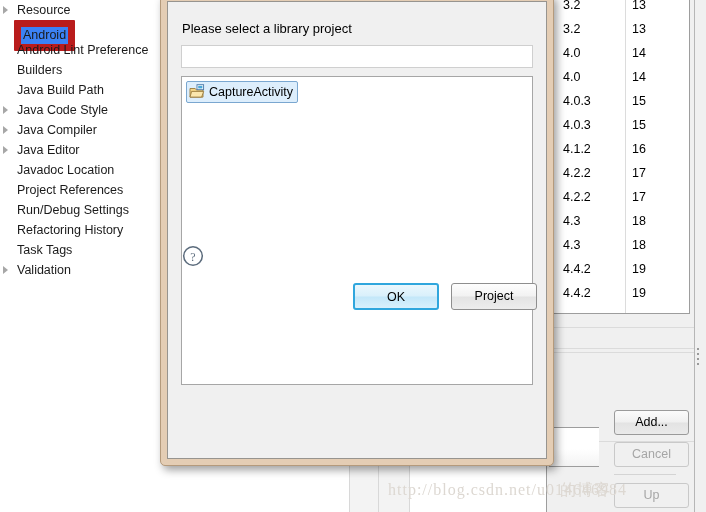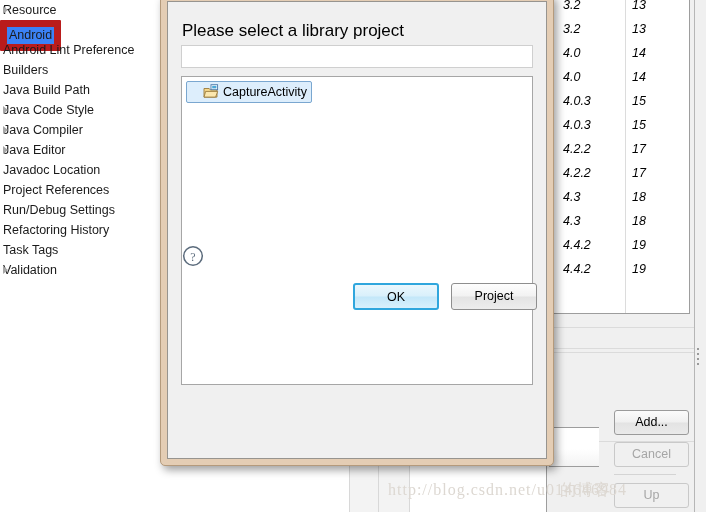--- a/index.html
+++ b/index.html
@@ -28,20 +28,21 @@
     height: 512px;
     background: #ffffff;
   }
   .tree-item {
     position: relative;
     height: 20px;
     line-height: 20px;
     font-size: 12.5px;
     color: #1a1a1a;
     white-space: nowrap;
+    padding-left: 14px;
   }
   .tree-arrow {
     position: absolute;
     left: 3px;
     top: 6px;
     width: 0;
     height: 0;
     border-left: 5px solid #a7a7a7;
     border-top: 4px solid transparent;
     border-bottom: 4px solid transparent;
@@ -63,21 +64,20 @@
   
   .right-panel {
     position: absolute;
     left: 546px;
     top: 0;
     width: 160px;
     height: 512px;
     background: #f0f0f0;
     border-left: 1px solid #9d9d9d;
     box-sizing: border-box;
-    font-style: italic;
   }
   .bg-table {
     position: absolute;
     left: 3px;
     top: -8px;
     width: 140px;
     height: 322px;
     background: #ffffff;
     border: 1px solid #9d9d9d;
     box-sizing: border-box;
@@ -221,21 +221,21 @@
     background: #f0f0f0;
     border: 1px solid #97948f;
     box-sizing: border-box;
     position: relative;
   }
 
   .dlg-title {
     position: absolute;
     left: 14px;
     top: 19px;
-    font-size: 17px;
+    font-size: 13px;
     color: #000;
   }
   .dlg-input {
     position: absolute;
     left: 13px;
     top: 43px;
     width: 352px;
     height: 23px;
     background: #ffffff;
     border: 1px solid #cfcfcf;
@@ -259,21 +259,21 @@
   .list-row {
     position: relative;
     height: 20px;
     margin: 4px 0 0 4px;
     display: inline-block;
   }
   .list-row.selected {
     background: #ddeefc;
     border: 1px solid #7aa7d0;
     border-radius: 2px;
-    padding: 0 4px 0 16px;
+    padding: 0 4px 0 2px;
   }
   .proj-icon {
     position: relative;
     display: inline-block;
     width: 16px;
     height: 15px;
     vertical-align: -3px;
     margin-right: 4px;
   }
   .proj-label {
@@ -367,20 +367,24 @@
             <span class="bg-cell-ver">4.0</span>
             <span class="bg-cell-api">14</span>
           </div>
           <div class="bg-table-row">
             <span class="bg-cell-ver">4.0.3</span>
             <span class="bg-cell-api">15</span>
           </div>
           <div class="bg-table-row">
             <span class="bg-cell-ver">4.0.3</span>
             <span class="bg-cell-api">15</span>
+          </div>
+          <div class="bg-table-row">
+            <span class="bg-cell-ver">4.1.2</span>
+            <span class="bg-cell-api">16</span>
           </div>
           <div class="bg-table-row">
             <span class="bg-cell-ver">4.2.2</span>
             <span class="bg-cell-api">17</span>
           </div>
           <div class="bg-table-row">
             <span class="bg-cell-ver">4.2.2</span>
             <span class="bg-cell-api">17</span>
           </div>
           <div class="bg-table-row">

